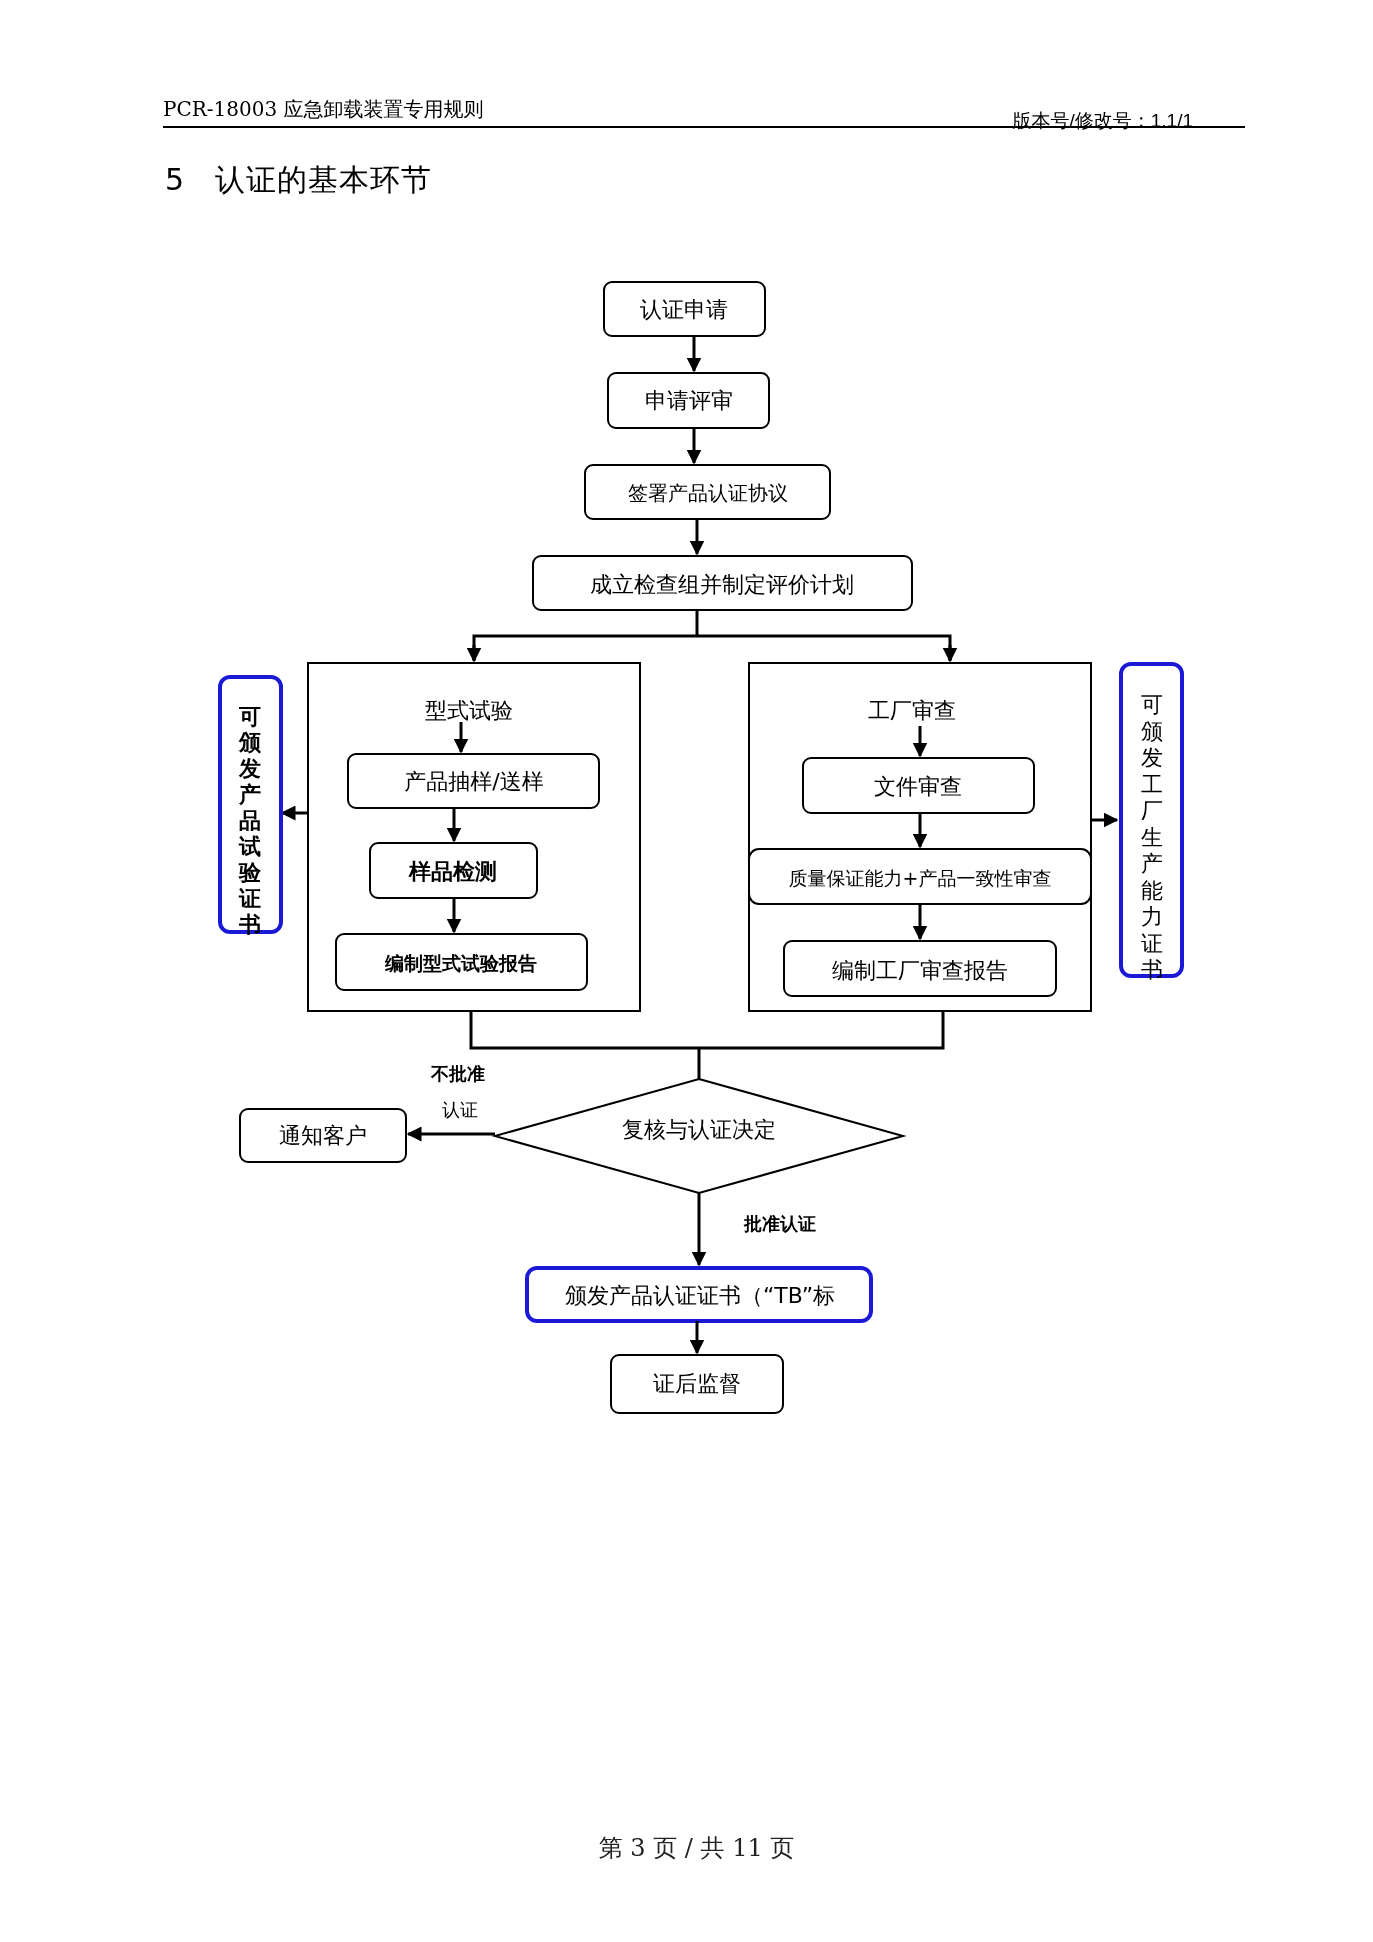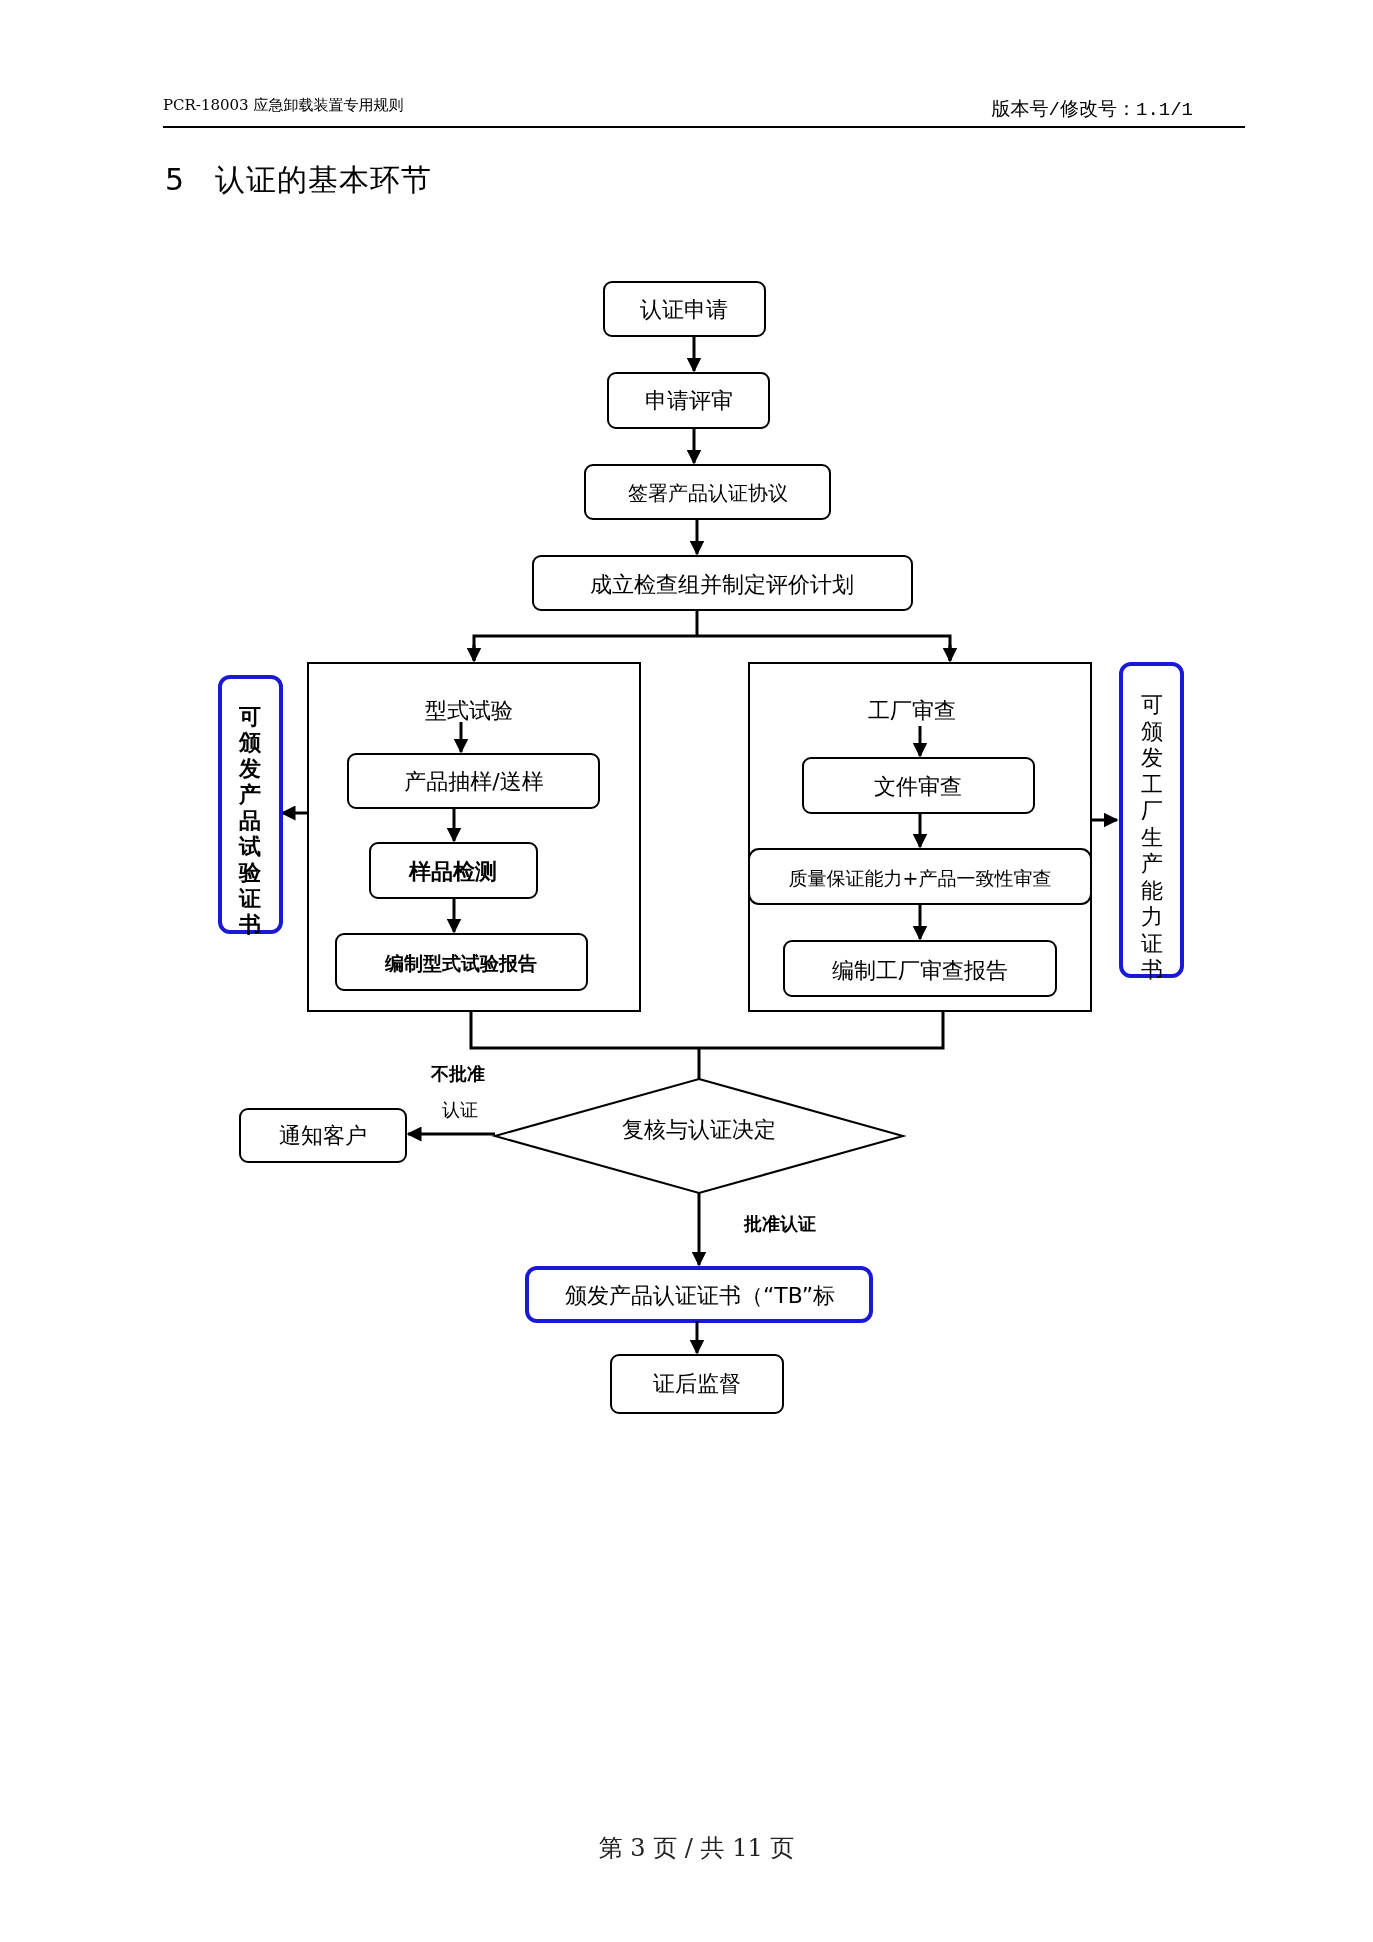--- a/index.html
+++ b/index.html
@@ -1,21 +1,21 @@
 <!DOCTYPE html>
 <html><head>
 <meta charset="utf-8">
 <style>
   html, body { margin:0; padding:0; background:#ffffff; }
   body { width:1373px; height:1942px; position:relative; overflow:hidden;
          font-family:"DejaVu Serif","Liberation Serif",serif; color:#000; }
-  .hdr-left { position:absolute; left:163px; top:96px; font-size:15px;
+  .hdr-left { position:absolute; left:163px; top:96px; font-size:20px;
               font-family:"DejaVu Serif","Liberation Serif",serif; }
-  .hdr-right { position:absolute; right:180px; top:96px; font-size:19px;
-               font-family:Liberation Mono, monospace; }
+  .hdr-right { position:absolute; right:180px; top:108px; font-size:19px;
+               font-family:Liberation Sans, sans-serif; }
   .hdr-rule { position:absolute; left:163px; top:126px; width:1082px; height:2px; background:#000; }
   .title { position:absolute; left:165px; top:160px; font-size:30px; font-weight:normal;
            font-family:"DejaVu Sans","Liberation Sans",sans-serif; letter-spacing:1px; }
   .title .num { display:inline-block; width:50px; }
   svg.flow { position:absolute; left:0; top:0; }
   svg.flow text { font-family:"DejaVu Sans","Liberation Sans",sans-serif; fill:#000; }
   .footer { position:absolute; left:0; width:100%; top:1832px; text-align:center; font-size:24px;
             font-family:"DejaVu Serif","Liberation Serif",serif; color:#222;margin-left:10px; }
 </style>
 </head>

